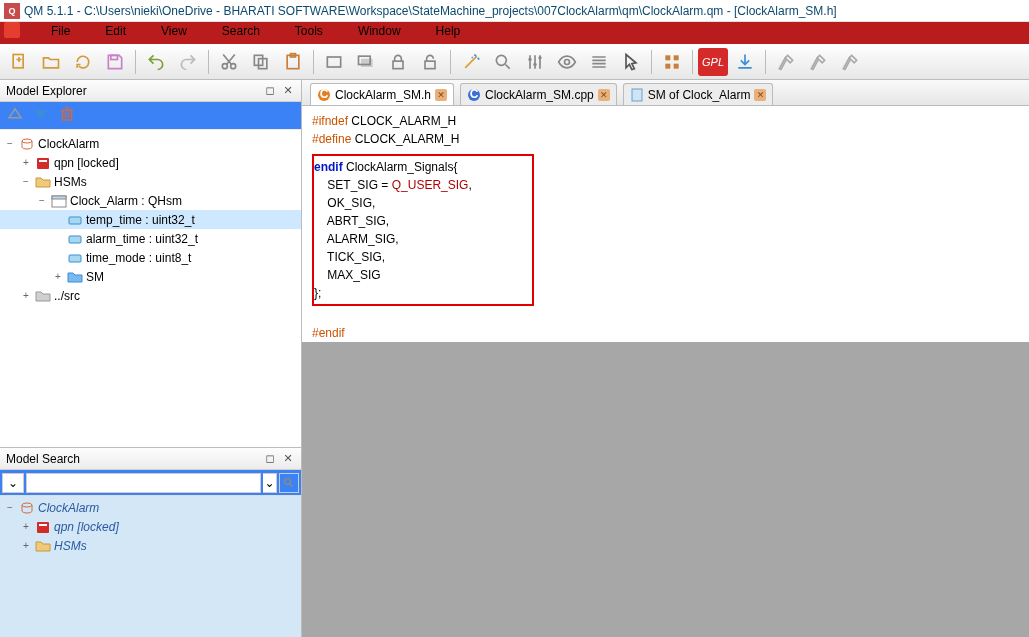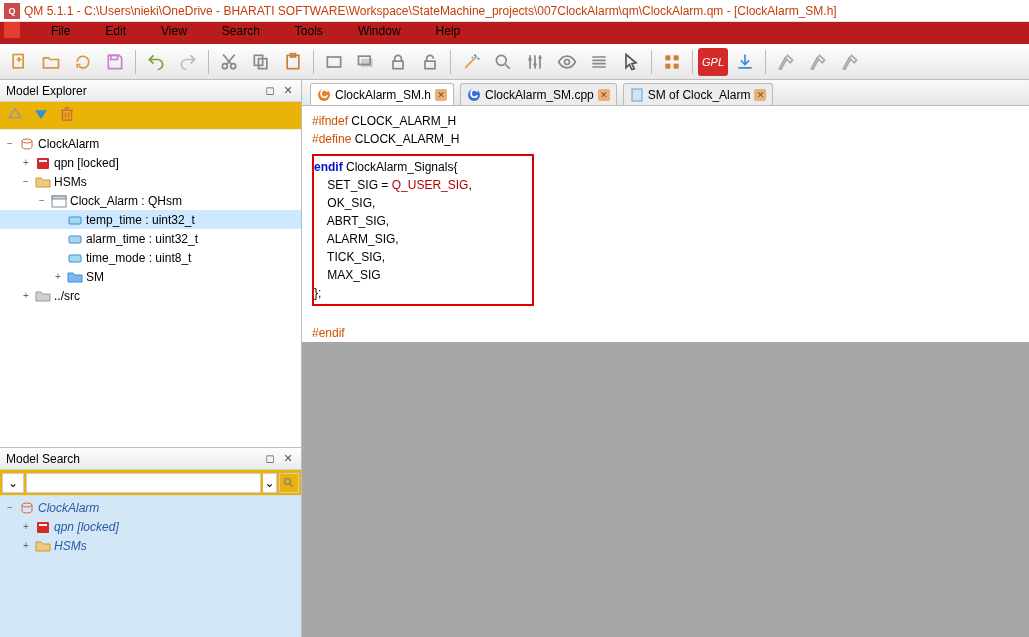--- a/index.html
+++ b/index.html
@@ -1,29 +1,29 @@
 <!DOCTYPE html>
 <html><head>
 <meta charset="utf-8">
 <style>
 *{box-sizing:border-box;margin:0;padding:0;font-family:"Segoe UI",Tahoma,sans-serif;font-size:12px}
 body{width:1029px;height:637px;background:#f0f0f0;display:flex;flex-direction:column;overflow:hidden}
 .title-bar{height:22px;background:#fff;display:flex;align-items:center;padding:0 4px;border-bottom:1px solid #e0e0e0}
 .title-bar .app-icon{width:16px;height:16px;background:#c94a4a;margin-right:4px;display:flex;align-items:center;justify-content:center;color:#fff;font-size:9px;font-weight:bold}
-.title-text{font-size:12px;color:#c2410c}
+.title-text{font-size:12px;color:#0c4a6e}
 .menu-bar{height:22px;background:#b91c1c;display:flex;padding:0 4px;gap:19px}
 .menu-bar .menu-icon{width:16px;height:16px;background:#e63e2e;border-radius:2px;margin-right:4px}
 .menu-bar span{padding:2px 8px;cursor:pointer}
 .toolbar{height:36px;background:linear-gradient(#fefefe,#e7e7e7);border-top:1px solid #fff;border-bottom:1px solid #bcbcbc;display:flex;align-items:center;padding:0 4px;gap:2px}
 .toolbar .tb-btn{width:30px;height:28px;border:1px solid transparent;border-radius:3px;display:flex;align-items:center;justify-content:center;cursor:pointer}
 .toolbar .sep{width:1px;height:24px;background:#bcbcbc;margin:0 3px}
 .toolbar svg{width:20px;height:20px}
 .main-area{flex:1;display:flex;overflow:hidden}
 .left-column{width:302px;display:flex;flex-direction:column;border-right:1px solid #bcbcbc}
-.panel{display:flex;flex-direction:column;background:#eab308}
+.panel{display:flex;flex-direction:column;background:#3b82f6}
 .panel-header{height:22px;background:linear-gradient(#fdfdfd,#ececec);border-bottom:1px solid #d0d0d0;display:flex;align-items:center;padding:0 6px;font-size:12px}
 .panel-header .spacer{flex:1}
 .panel-header .ph-btn{width:14px;height:14px;display:flex;align-items:center;justify-content:center;margin-left:4px;cursor:pointer;font-size:11px;color:#555}
 .explorer-tools{height:28px;display:flex;align-items:center;padding:0 6px;gap:8px;border-bottom:1px solid #eee}
 .explorer-tools svg{width:18px;height:18px}
 .tree{flex:1;overflow:auto;padding:4px 0;background:#fff}
 .tree-row{display:flex;align-items:center;height:19px;padding-left:4px;white-space:nowrap;cursor:pointer}
 .tree-row.sel{background:#cde8ff}
 .tree-row .ind{display:inline-block}
 .tree-row .tw{width:12px;text-align:center;color:#666;font-size:10px}

